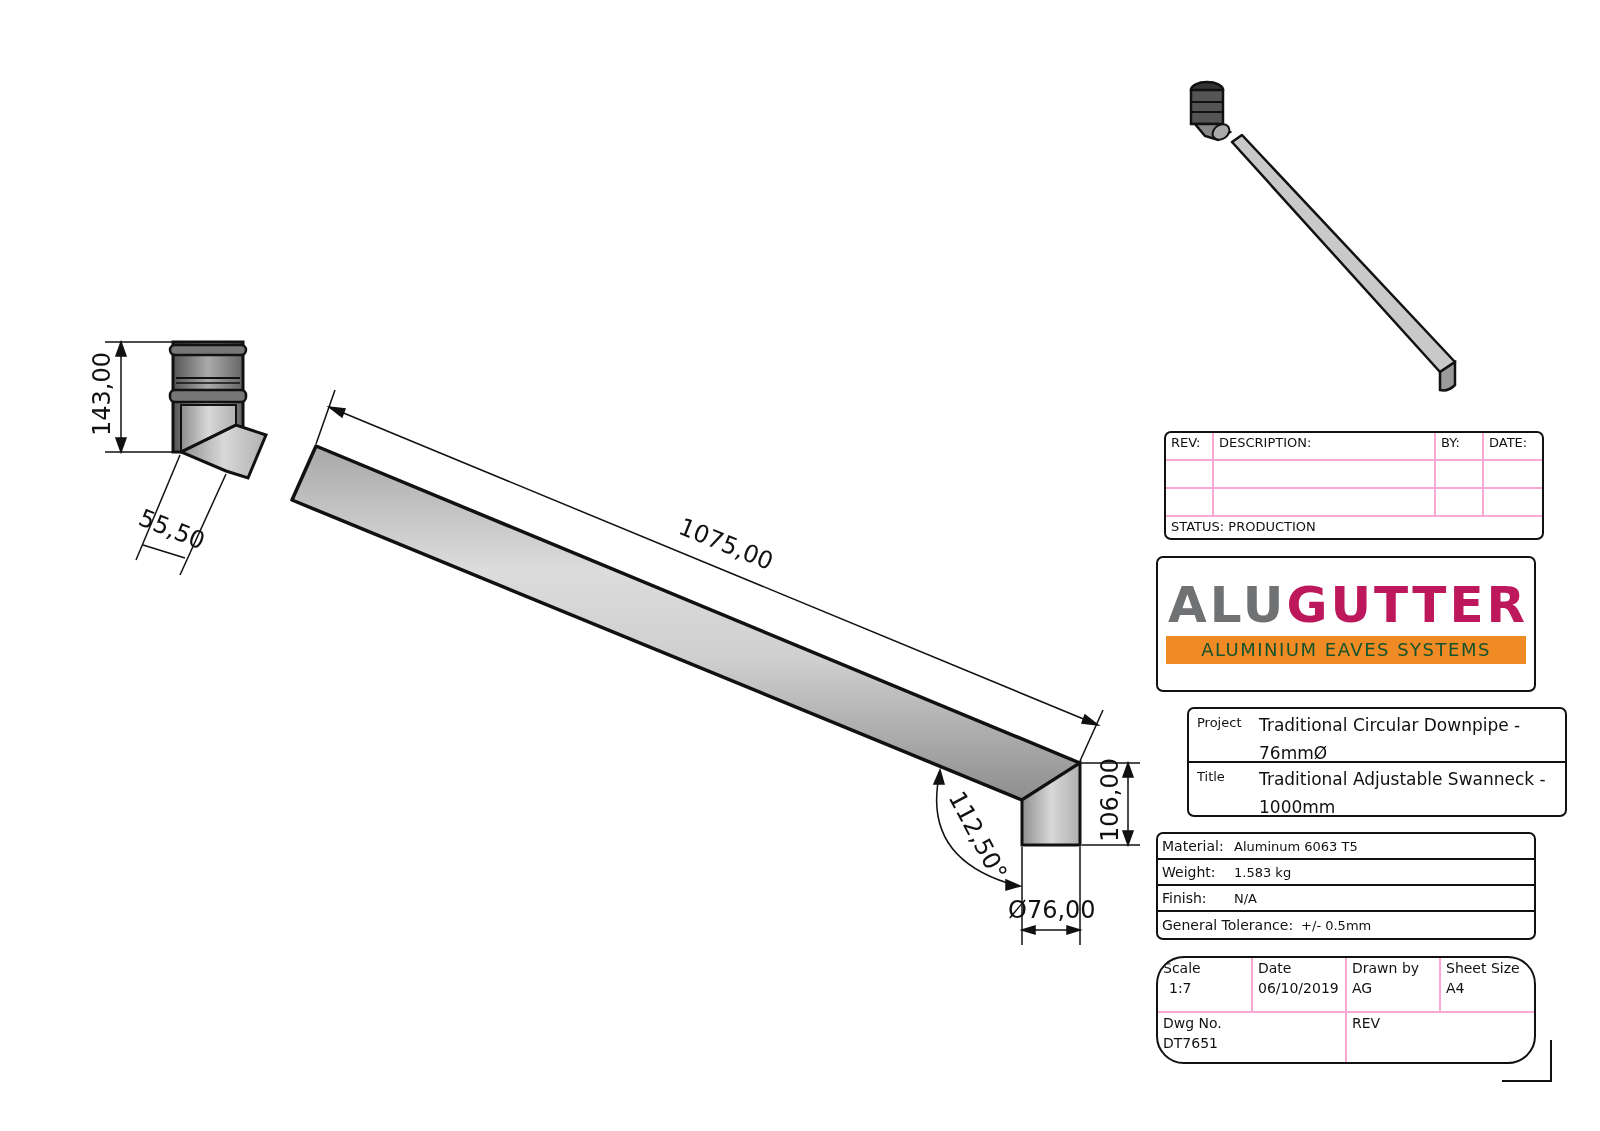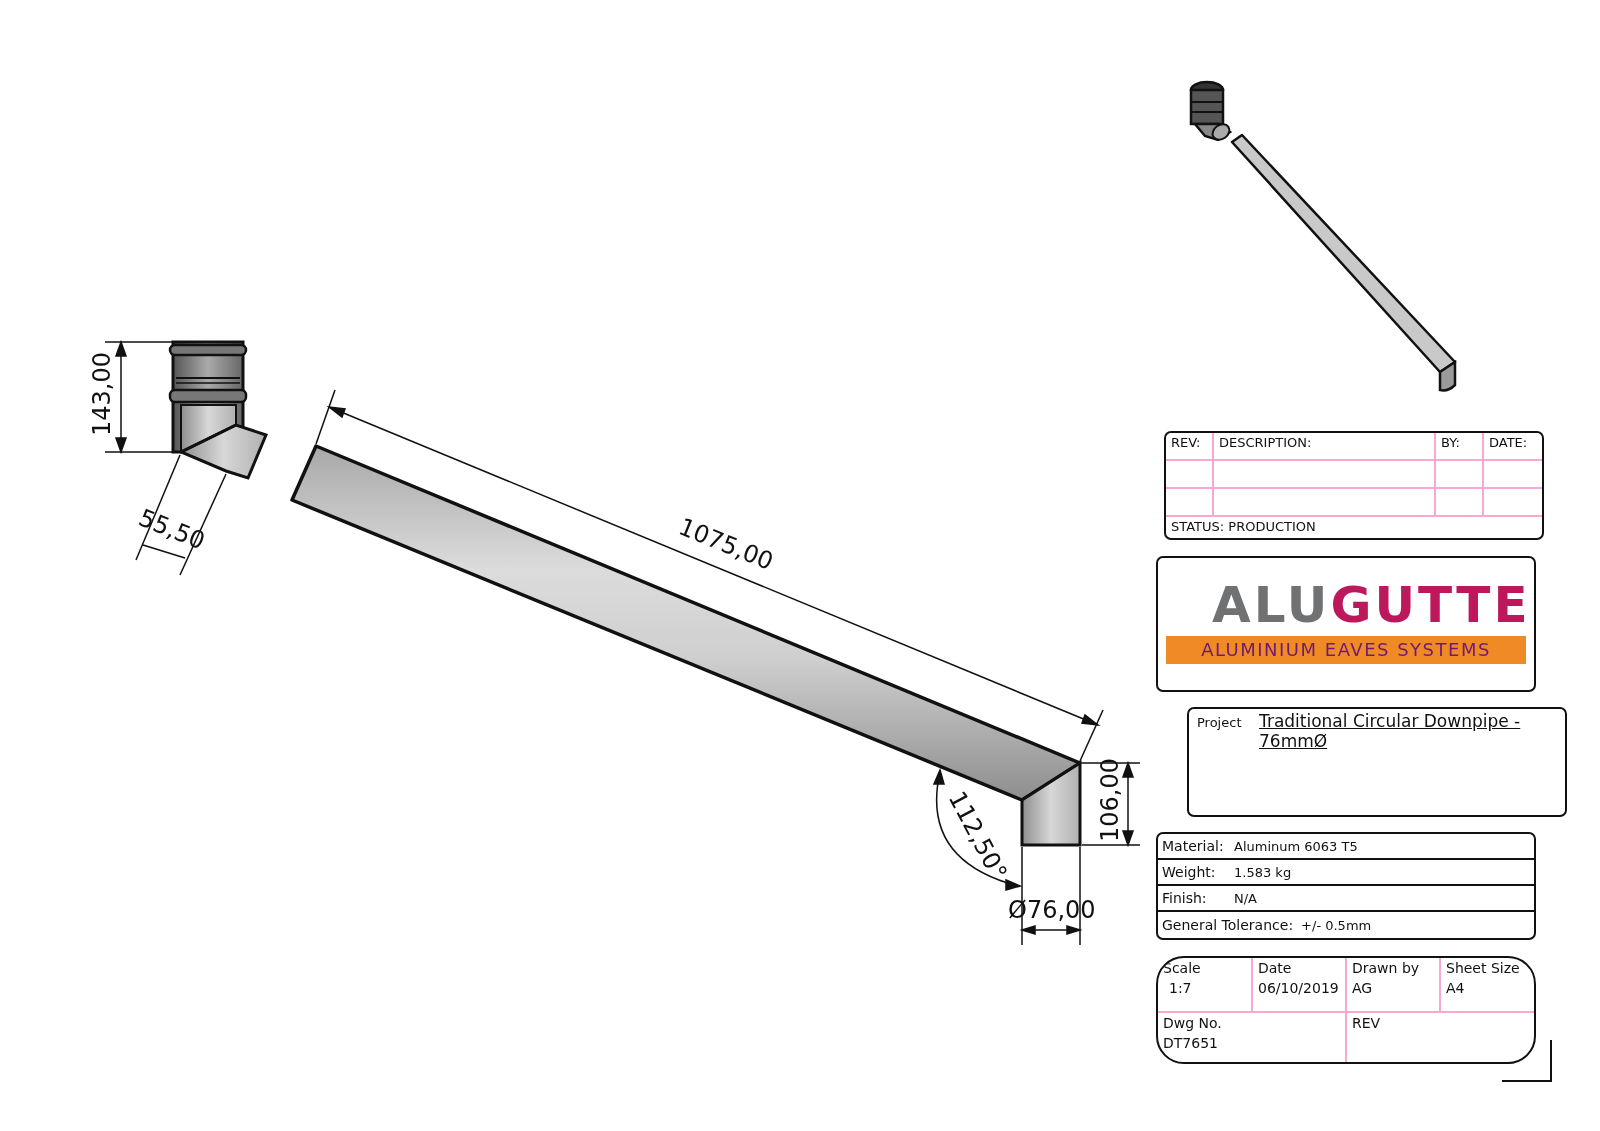--- a/index.html
+++ b/index.html
@@ -16,28 +16,28 @@
   .tb td:last-child { border-right:none; }
 
   #rev-block { left:1156px; top:431px; width:380px; height:109px;margin-left:8px; }
   #rev-block td { height:22px; }
   #logo-block { left:1156px; top:556px; width:380px; height:136px; }
   #project-block { left:1156px; top:707px; width:380px; height:110px;margin-left:31px; }
   #material-block { left:1156px; top:832px; width:380px; height:108px; }
   #sheet-block { left:1156px; top:956px; width:380px; height:108px;border-radius:28px; }
 
   .logo-word { position:absolute; left:10px; top:22px; font-family:"DejaVu Sans", sans-serif; font-weight:bold; font-size:50px; letter-spacing:3px; line-height:50px; }
-  .logo-alu { color:#707173;margin-left:44px; }
+  .logo-alu { color:#707173; }
   .logo-gutter { color:#be185d; }
-  .logo-tag { position:absolute; left:8px; right:8px; top:78px; height:28px; background:#f08a24; color:#701a75; font-family:"DejaVu Sans", sans-serif; font-size:18px; letter-spacing:1.5px; line-height:28px; text-align:center; }
+  .logo-tag { position:absolute; left:8px; right:8px; top:78px; height:28px; background:#f08a24; color:#14532d; font-family:"DejaVu Sans", sans-serif; font-size:18px; letter-spacing:1.5px; line-height:28px; text-align:center; }
 
   .row2 { display:flex; border-bottom:2px solid #111; height:54px; box-sizing:border-box; }
   .row2:last-child { border-bottom:none; }
   .row2 .lbl { width:62px; font-size:13px; padding:6px 0 0 8px; }
-  .row2 .val { flex:1; font-size:17px; line-height:20px; padding-top:2px;text-decoration:underline; }
+  .row2 .val { flex:1; font-size:17px; line-height:28px; padding-top:2px; }
 
   .mrow { display:flex; border-bottom:2px solid #111; height:26px; box-sizing:border-box; align-items:center; font-size:13px; }
   .mrow:last-child { border-bottom:none; }
   .mrow .lbl { padding-left:4px; margin-right:8px; font-size:14px; }
   .mrow .lbl.w { width:64px; }
 
   .cell-lbl { font-size:14px; display:block; }
   .cell-val { font-size:14px; display:block; margin-top:4px; }
   .corner-mark { position:absolute; left:1502px; top:1040px; width:48px; height:40px; border-right:2.5px solid #111; border-bottom:2.5px solid #111; }
 </style>
@@ -174,20 +174,24 @@
 <div class="tb" id="logo-block">
   <div class="logo-word"><span class="logo-alu">ALU</span><span class="logo-gutter">GUTTER</span></div>
   <div class="logo-tag">ALUMINIUM EAVES SYSTEMS</div>
 </div>
 
 <div class="tb" id="project-block">
   <div class="row2">
     <div class="lbl">Project</div>
     <div class="val">Traditional Circular Downpipe - 76mmØ</div>
   </div>
+  <div class="row2">
+    <div class="lbl">Title</div>
+    <div class="val">Traditional Adjustable Swanneck - 1000mm</div>
+  </div>
 </div>
 
 <div class="tb" id="material-block">
   <div class="mrow">
     <span class="lbl w">Material:</span>
     <span>Aluminum 6063 T5</span>
   </div>
   <div class="mrow">
     <span class="lbl w">Weight:</span>
     <span>1.583 kg</span>

